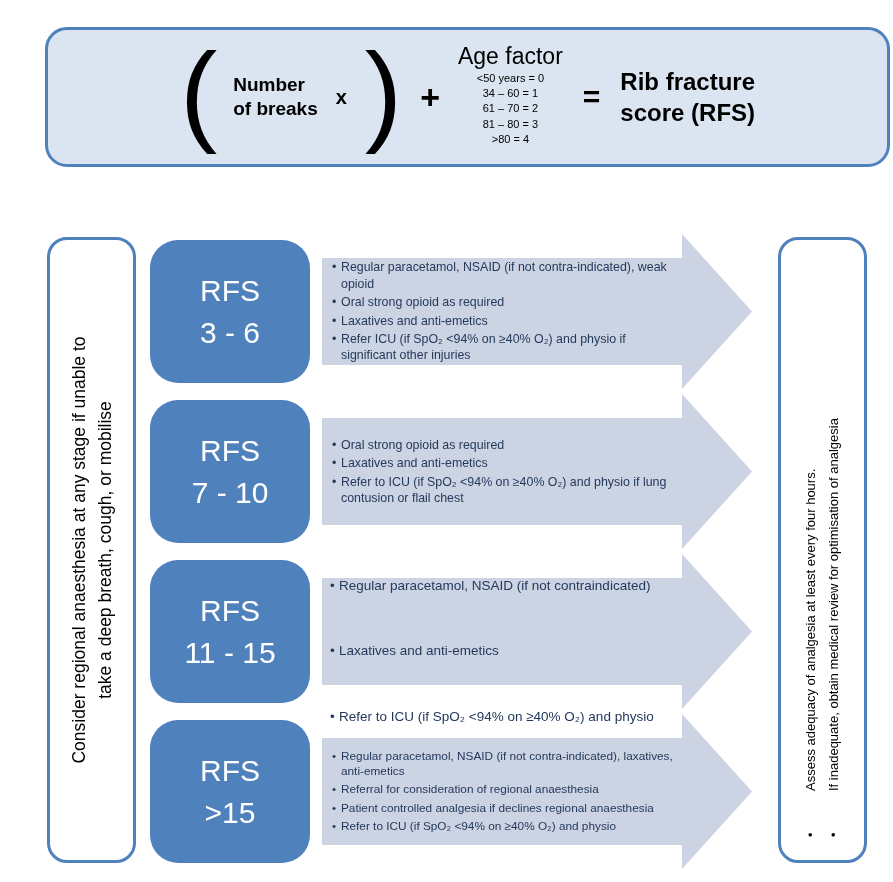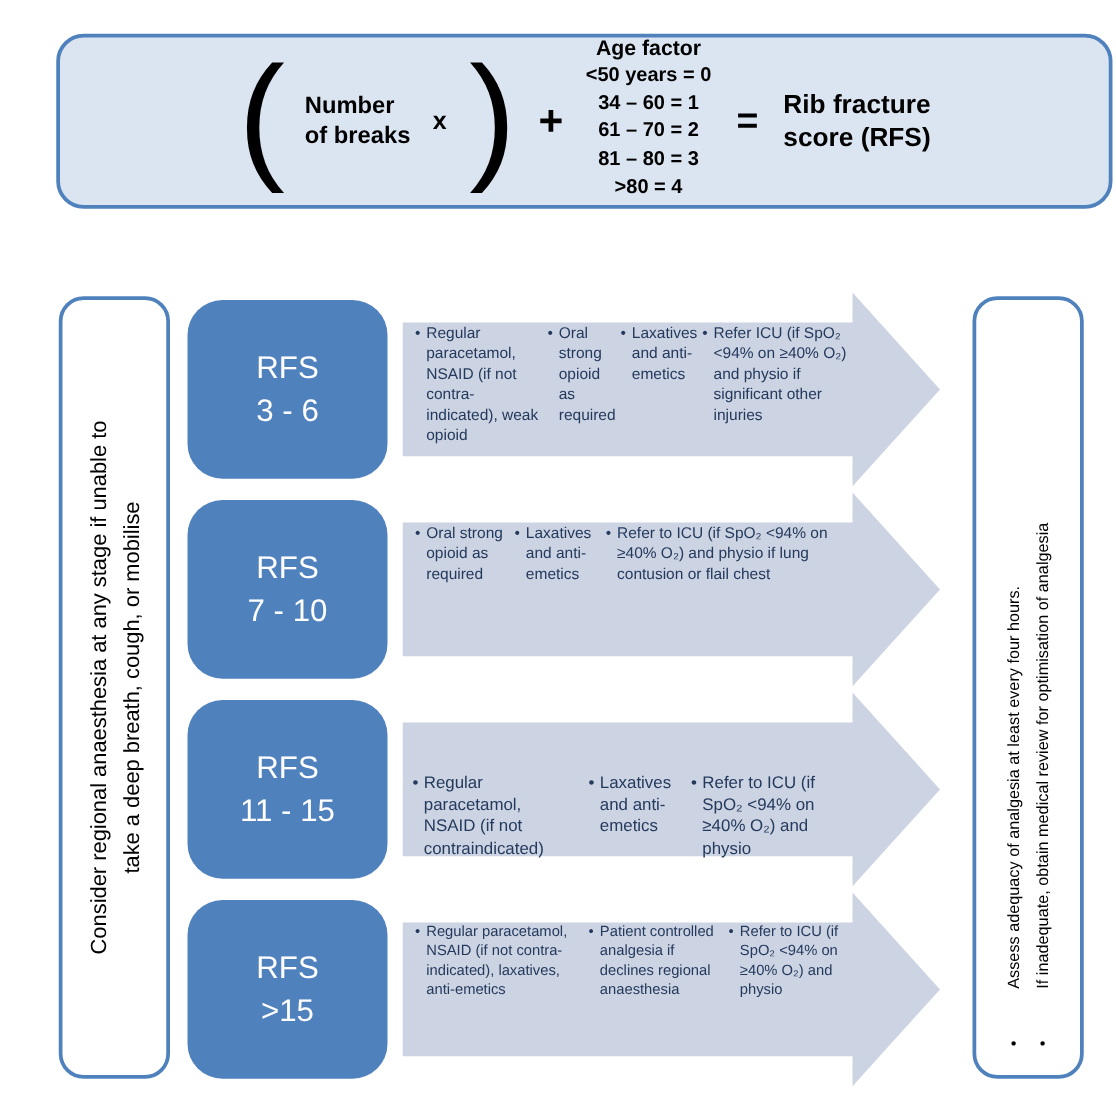--- a/index.html
+++ b/index.html
@@ -16,24 +16,24 @@
     gap:16px;
   }
   .paren{font-size:112px;font-weight:400;line-height:.85;margin-top:-8px;}
   .num-label{font-size:19px;font-weight:700;white-space:pre-line;line-height:1.25;}
   .times{font-size:20px;font-weight:700;padding:0 2px;}
   .sides{text-align:center;}
   .sides-title{font-size:18px;font-weight:700;margin-bottom:2px;}
   .sides-opt{font-size:12px;font-weight:600;line-height:1.55;}
   .plus{font-size:34px;font-weight:700;margin:0 2px;}
   .age{text-align:center;margin-top:-4px;}
-  .age-title{font-size:17px;font-weight:700;margin-bottom:1px;}
-  .age-opt{font-size:16px;font-weight:700;line-height:1.4;}
+  .age-title{font-size:23px;font-weight:400;margin-bottom:1px;}
+  .age-opt{font-size:11px;font-weight:400;line-height:1.4;}
   .equals{font-size:30px;font-weight:700;margin:0 4px;}
-  .result{font-size:21px;font-weight:700;text-align:center;white-space:pre-line;line-height:1.3;}
+  .result{font-size:24px;font-weight:700;text-align:center;white-space:pre-line;line-height:1.3;}
   
   .vbox{
     position:absolute;top:237px;width:89px;height:626px;box-sizing:border-box;
     background:#fff;border:3px solid #4f81bd;border-radius:20px;
   }
   .vbox-left{left:47px;}
   .vbox-right{left:778px;}
   .vbox-inner{
     position:absolute;left:50%;top:50%;width:618px;height:82px;
     transform:translate(-50%,-50%) rotate(-90deg);
@@ -41,27 +41,27 @@
   }
   .left-note{font-size:17.5px;line-height:1.5;text-align:center;white-space:pre-line;color:#000;}
   .rnote-line{display:flex;align-items:baseline;width:560px;font-size:13px;line-height:1.75;color:#000;}
   .rnote-dot{width:46px;flex:0 0 46px;font-size:13px;}
   
   .rows{position:absolute;left:150px;top:240px;width:610px;}
   .row{position:relative;height:143px;margin-bottom:17px;}
   .score-box{
     position:absolute;left:0;top:0;width:160px;height:143px;background:#4f81bd;
     border-radius:28px;color:#fff;display:flex;align-items:center;justify-content:center;
-    font-size:25px;line-height:1.4;text-align:center;white-space:pre-line;
+    font-size:30px;line-height:1.4;text-align:center;white-space:pre-line;
   }
   .arrow-wrap{position:absolute;left:172px;top:-6px;width:430px;height:155px;}
   .arrow-wrap svg{position:absolute;left:0;top:0;}
   .arrow-text{
     position:absolute;left:8px;top:24px;width:348px;height:107px;
-    display:flex;justify-content:center;color:#243a5c;
+    display:flex;flex-direction:column;justify-content:center;color:#243a5c;
   }
   .bullet{position:relative;padding-left:11px;}
   .bullet::before{content:"\2022";position:absolute;left:2px;top:0;}
   .row-n .arrow-text{gap:2px;}
   .row-n .bullet{font-size:12.4px;line-height:1.32;}
   .row-lg .arrow-text{gap:9px;width:356px;left:6px;}
   .row-lg .bullet{font-size:13.5px;line-height:1.3;margin-top:39px;}
   .row-sm .arrow-text{gap:3px;}
   .row-sm .bullet{font-size:11.8px;line-height:1.3;}
 </style>
@@ -158,19 +158,20 @@
 
   <div class="row row-sm">
     <div class="score-box">RFS
 &gt;15</div>
     <div class="arrow-wrap">
       <svg width="430" height="155" viewBox="0 0 430 155">
         <polygon points="0,24 360,24 360,0 430,77.5 360,155 360,131 0,131" fill="#ccd3e3"></polygon>
       </svg>
       <div class="arrow-text">
         <div class="bullet">Regular paracetamol, NSAID (if not contra-indicated), laxatives, anti-emetics</div>
+        <div class="bullet">Referral for consideration of regional anaesthesia</div>
         <div class="bullet">Patient controlled analgesia if declines regional anaesthesia</div>
         <div class="bullet">Refer to ICU (if SpO₂ &lt;94% on ≥40% O₂) and physio</div>
       </div>
     </div>
   </div>
 
 </div>
 
 </body></html>

